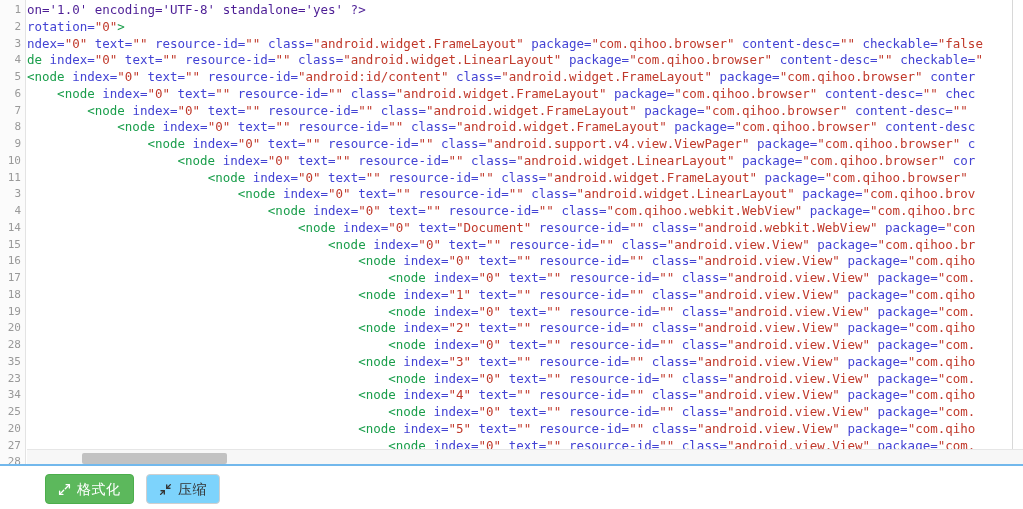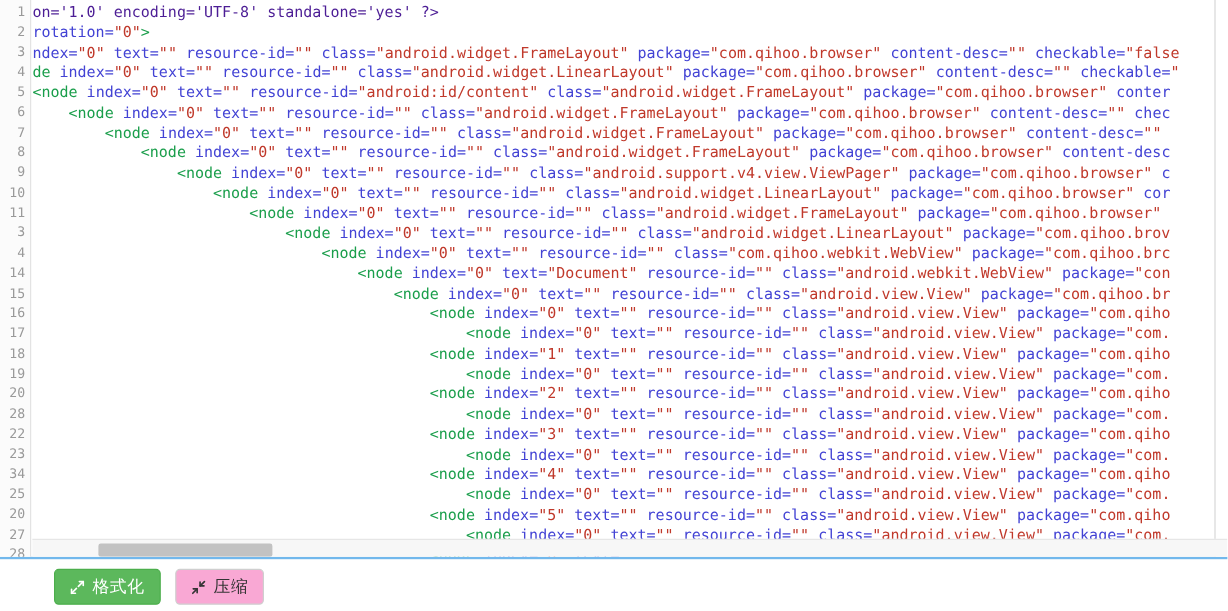--- a/index.html
+++ b/index.html
@@ -140,21 +140,21 @@
     vertical-align: top;
     user-select: none;
     margin-left: 39px;
   }
   .btn-primary {
     background: #5cb85c;
     border: 1px solid #4cae4c;
     color: #ffffff;
   }
   .btn-default {
-    background: #f9a8d4;
+    background: #7dd3fc;
     border: 1px solid #cfcfcf;
     color: #333333;
     margin-left: 8px;
   }
   .btn .ico { display: inline-block; width: 13px; height: 13px; flex: 0 0 13px; }
   .btn .ico svg { display: block; }
   .btn-label { line-height: 1; letter-spacing: .5px; }
 </style>
 </head>
 <body>
@@ -180,21 +180,21 @@
             <div class="lineno">3</div>
             <div class="lineno">4</div>
             <div class="lineno">14</div>
             <div class="lineno">15</div>
             <div class="lineno">16</div>
             <div class="lineno">17</div>
             <div class="lineno">18</div>
             <div class="lineno">19</div>
             <div class="lineno">20</div>
             <div class="lineno">28</div>
-            <div class="lineno">22</div>
+            <div class="lineno">35</div>
             <div class="lineno">23</div>
             <div class="lineno">34</div>
             <div class="lineno">25</div>
             <div class="lineno">20</div>
             <div class="lineno">27</div>
             <div class="lineno">28</div>
           </div>
       </div>
 
       <div class="code-area">

